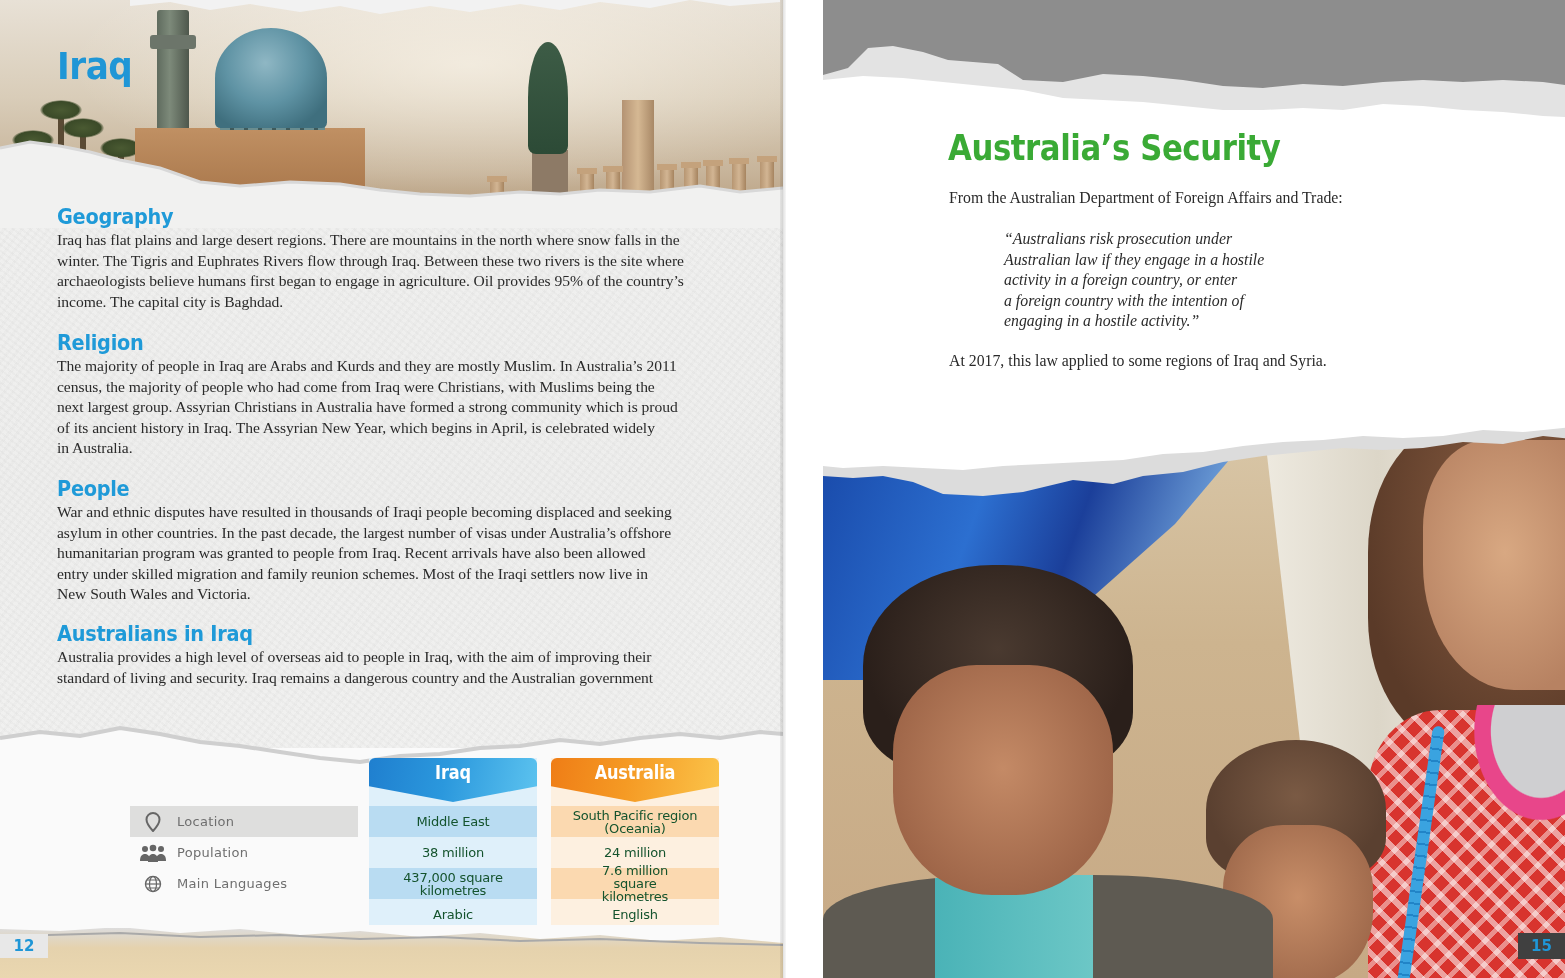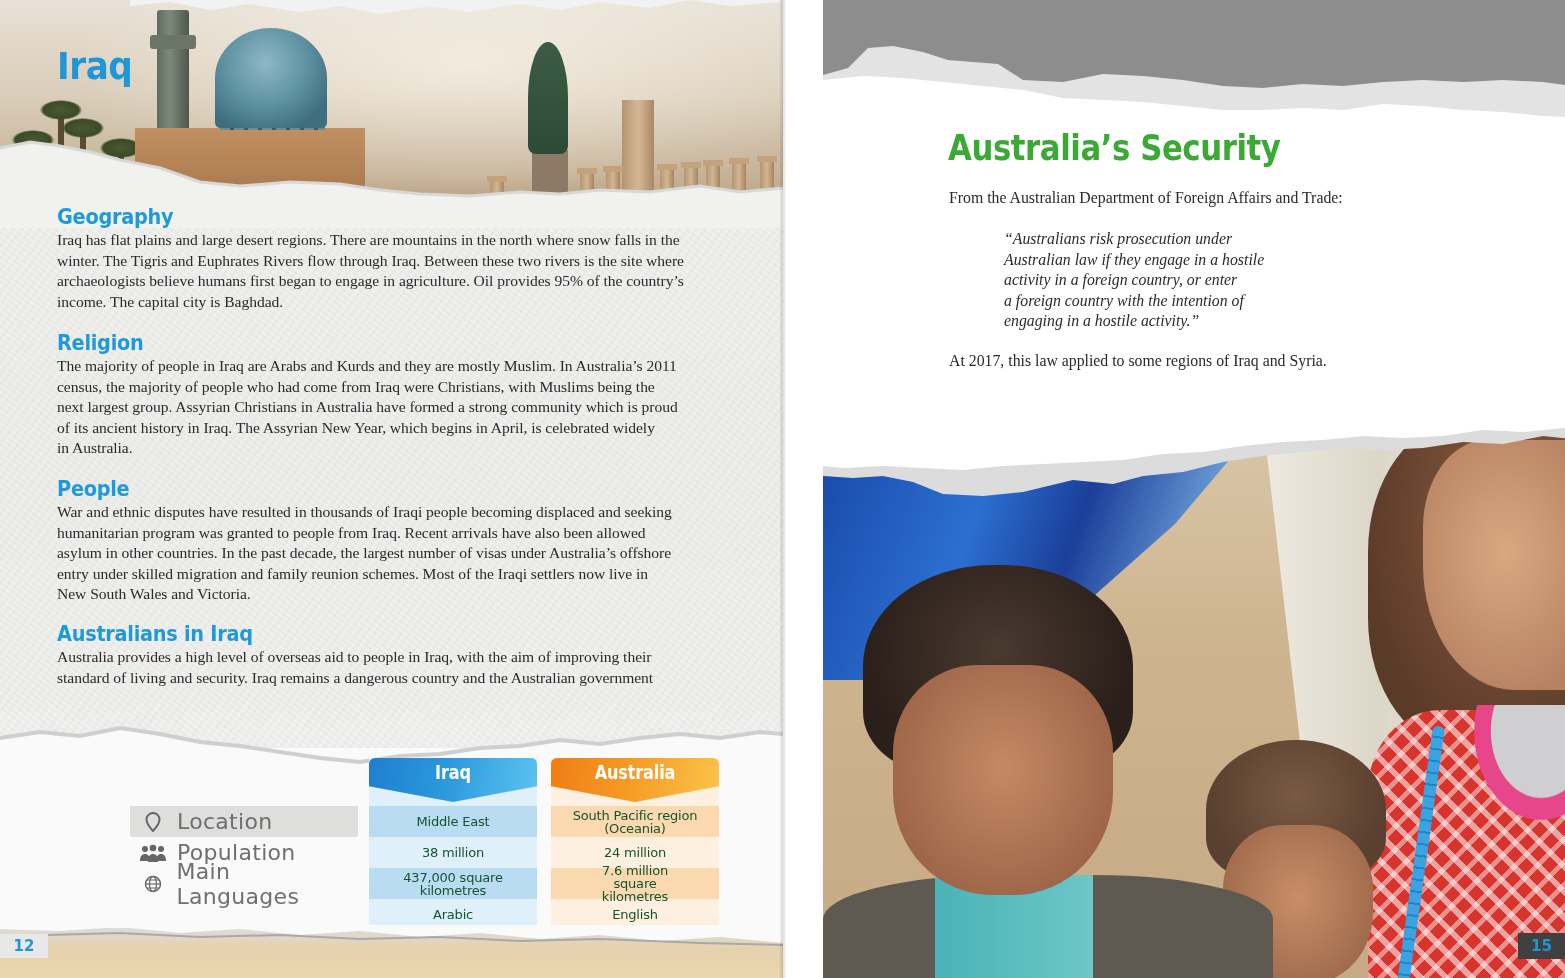--- a/index.html
+++ b/index.html
@@ -50,21 +50,21 @@
       line-height: 26px; letter-spacing: -0.3px; transform: scaleX(0.92); transform-origin: left; }
     .section p { font-size: 15.6px; line-height: 20.5px; color: #2a2a2a; letter-spacing: -0.05px; }
 
     .torn-bottom { position: absolute; left: 0; top: 718px; width: 783px; height: 60px; }
     .lower-area { position: absolute; left: 0; top: 748px; width: 783px; height: 200px;
       background: #fafafa; }
 
     .facts { position: absolute; left: 130px; top: 758px; width: 590px; height: 172px; }
     .fact-labels { position: absolute; left: 0; top: 48px; width: 228px; }
     .fact-label { height: 31px; display: flex; align-items: center; font-family: "DejaVu Sans", sans-serif;
-      font-size: 22px; color: #6f6f6f; letter-spacing: 0.3px; }
+      font-size: 13px; color: #6f6f6f; letter-spacing: 0.3px; }
     .fact-label.shaded { background: #dededd; }
     .fact-label .ic { width: 46px; display: flex; justify-content: center; align-items: center; }
     .fact-label .txt { padding-left: 1px; }
 
     .country-col { position: absolute; top: 0; width: 168px; height: 172px; }
     .country-col.iraq { left: 239px; background: #dff0fa; }
     .country-col.aus { left: 421px; background: #fdf0e0; }
     .col-head { position: relative; height: 48px; }
     .col-head .banner { position: absolute; left: 0; top: 0; width: 168px; height: 44px;
       border-radius: 6px 6px 0 0; clip-path: polygon(0 0, 100% 0, 100% 64%, 50% 100%, 0 64%); }
@@ -197,22 +197,22 @@
         <span style="display:block">next largest group. Assyrian Christians in Australia have formed a strong community which is proud</span>
         <span style="display:block">of its ancient history in Iraq. The Assyrian New Year, which begins in April, is celebrated widely</span>
         <span style="display:block">in Australia.</span>
       </p>
     </div>
 
     <div class="section" style="top:476px;">
       <h2>People</h2>
       <p>
         <span style="display:block">War and ethnic disputes have resulted in thousands of Iraqi people becoming displaced and seeking</span>
+        <span style="display:block">asylum in other countries. In the past decade, the largest number of visas under Australia’s offshore</span>
         <span style="display:block">humanitarian program was granted to people from Iraq. Recent arrivals have also been allowed</span>
-        <span style="display:block">asylum in other countries. In the past decade, the largest number of visas under Australia’s offshore</span>
         <span style="display:block">entry under skilled migration and family reunion schemes. Most of the Iraqi settlers now live in</span>
         <span style="display:block">New South Wales and Victoria.</span>
       </p>
     </div>
 
     <div class="section" style="top:621px;">
       <h2>Australians in Iraq</h2>
       <p>
         <span style="display:block">Australia provides a high level of overseas aid to people in Iraq, with the aim of improving their</span>
         <span style="display:block">standard of living and security. Iraq remains a dangerous country and the Australian government</span>

